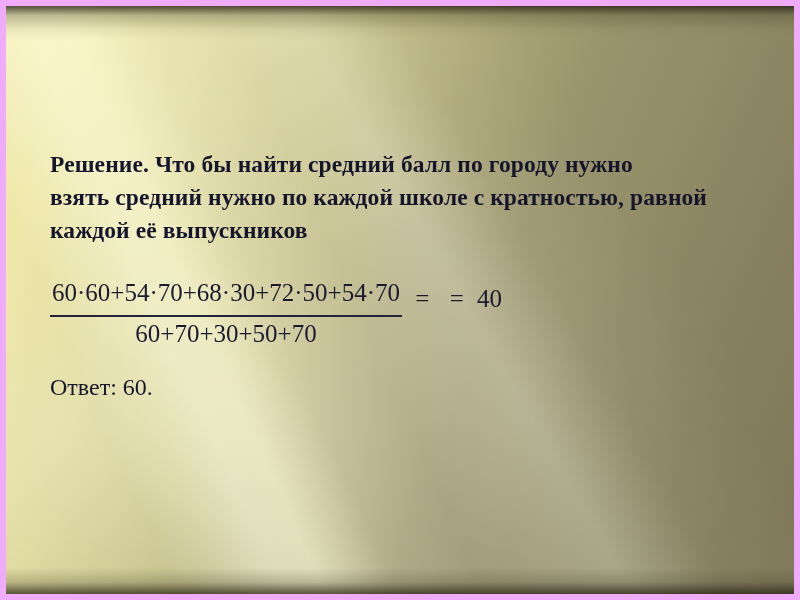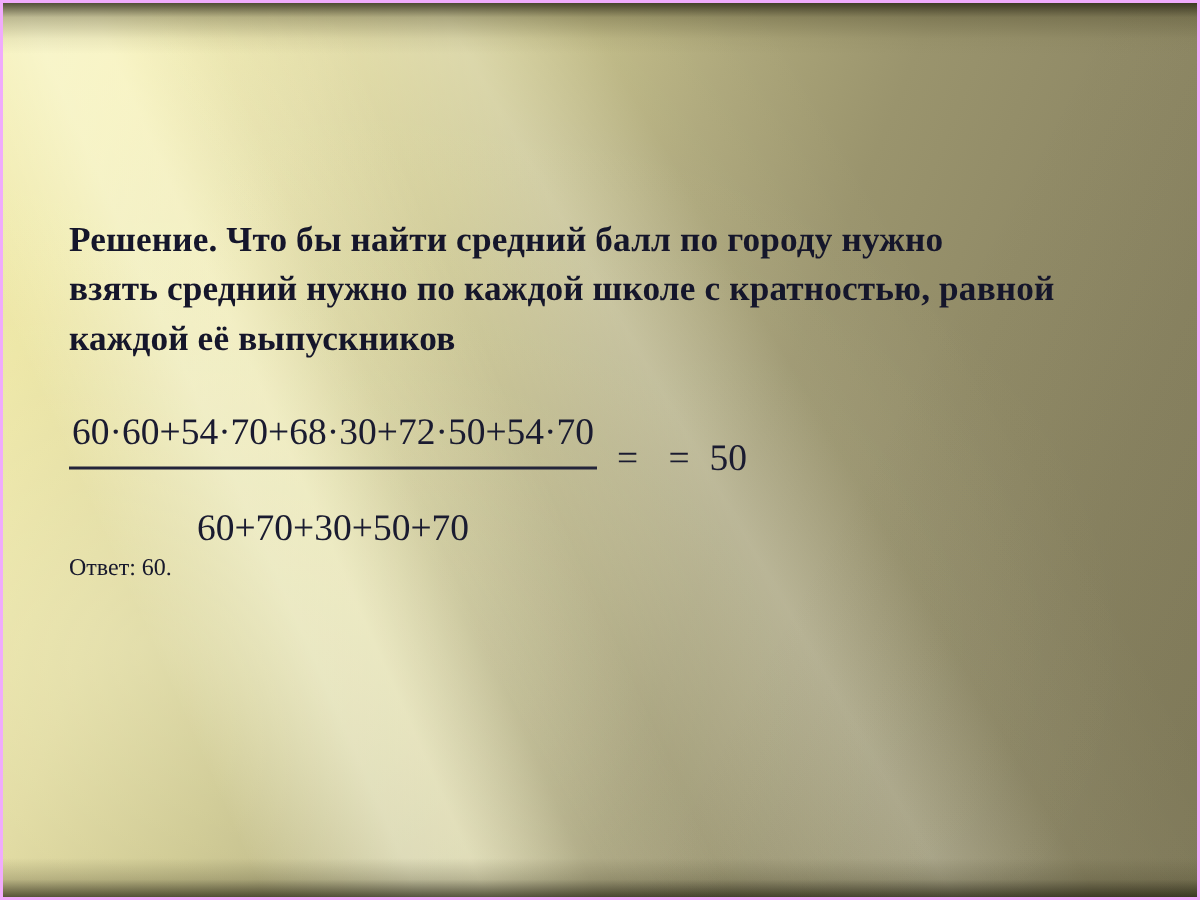--- a/index.html
+++ b/index.html
@@ -7,21 +7,21 @@
     padding: 0;
     background: #000;
   }
   #slide {
     position: relative;
     width: 800px;
     height: 600px;
     overflow: hidden;
     font-family: "Liberation Serif", "DejaVu Serif", serif;
     box-sizing: border-box;
-    border: 2px solid #f0abfc;
+    border: 6px solid #f0abfc;
   }
   
   .bg-base {
     position: absolute;
     inset: 0;
     background: linear-gradient(112deg,
         #f2ecaf 0%,
         #ece5a3 10%,
         #ddd69a 22%,
         #c8c289 34%,
@@ -125,40 +125,39 @@
     text-align: center;
   }
   .frac .num {
     display: block;
     padding: 0 2px 7px 2px;
     border-bottom: 2px solid #23243a;
   }
   .frac .den {
     display: block;
     padding-top: 2px;
-    margin-top: 23px;
   }
   .eqsign {
     display: inline-block;
     vertical-align: middle;
     padding: 0 7px;
     position: relative;
     top: -15px;
   }
   .plain-val {
     display: inline-block;
     vertical-align: middle;
     position: relative;
     top: -15px;
   }
   .answer {
     position: absolute;
     left: 44px;
     top: 368px;
-    font-size: 16px;
+    font-size: 24px;
     color: #17182c;
   }
 </style>
 </head>
 <body>
 
 <div id="slide">
 
   <div class="bg-base"></div>
   <div class="bg-streak-a"></div>
@@ -176,21 +175,21 @@
       <span class="ln">каждой её выпускников</span>
     </div>
 
     <div class="math">
       <span class="frac">
         <span class="num">60·60+54·70+68·30+72·50+54·70</span>
         <span class="den">60+70+30+50+70</span>
       </span>
       <span class="eqsign">=</span>
       <span class="eqsign">=</span>
-      <span class="plain-val">50</span>
+      <span class="plain-val">40</span>
     </div>
 
     <div class="answer">
       <span>Ответ:</span>
       <span>60.</span>
     </div>
 
   </div>
 </div>
 

